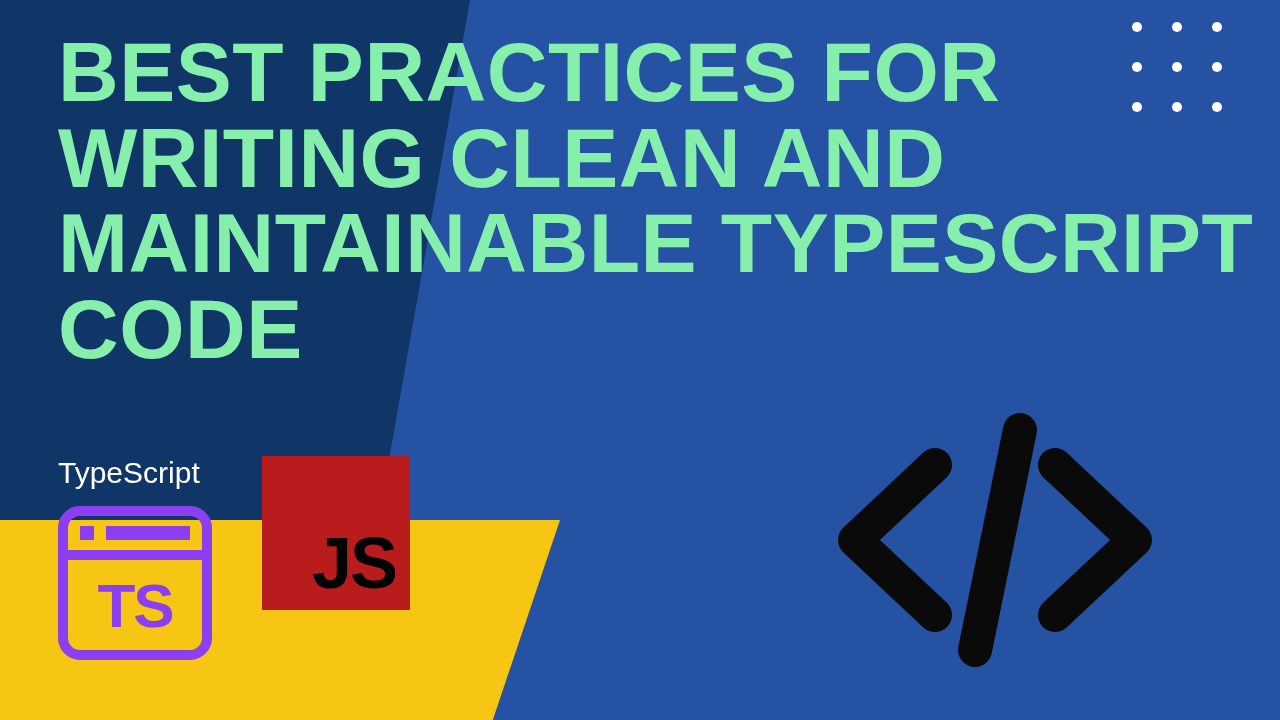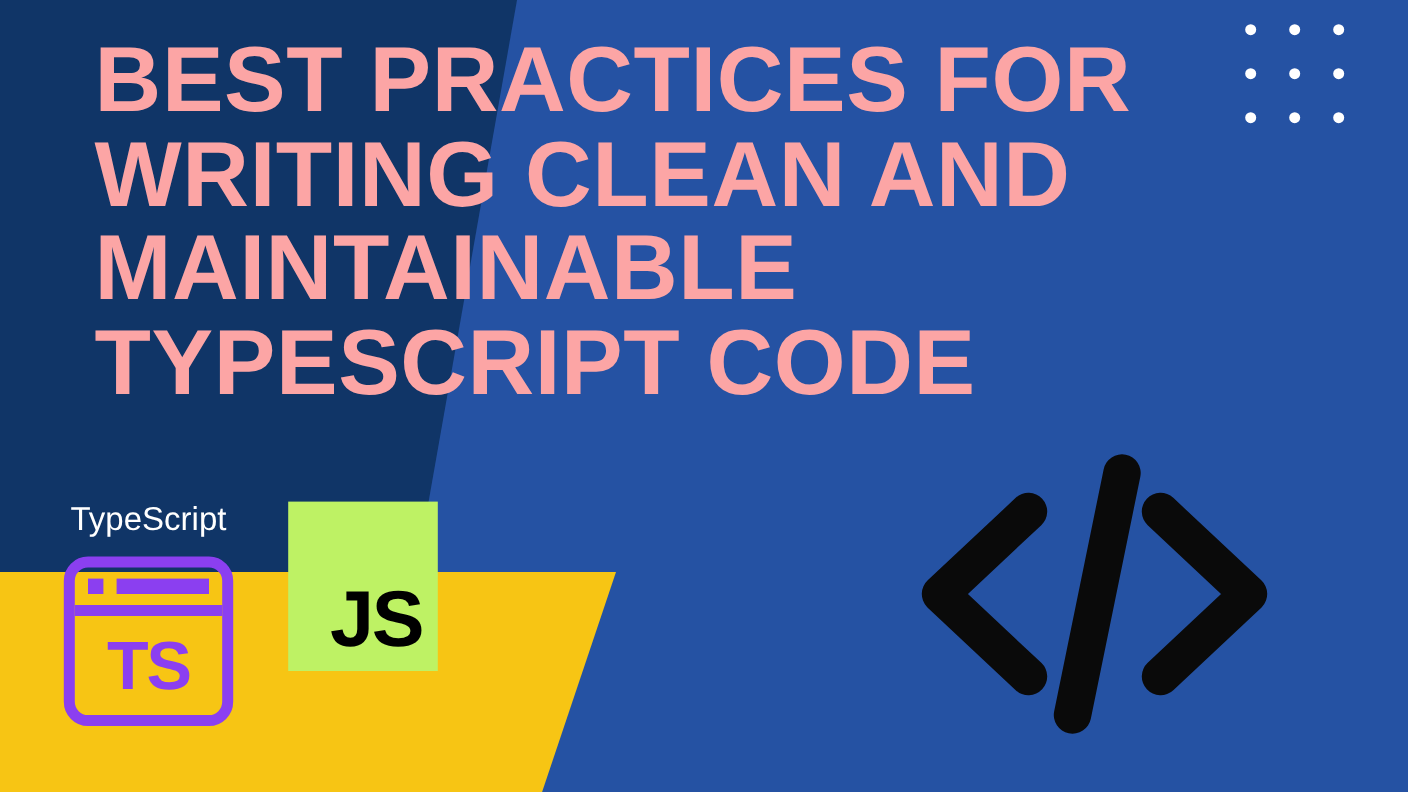--- a/index.html
+++ b/index.html
@@ -23,28 +23,27 @@
     left: 0; bottom: 0;
     width: 560px;
     height: 200px;
     background: #f7c514;
     clip-path: polygon(0 0, 100% 0, 88% 100%, 0 100%);
   }
   .title {
     position: absolute;
     left: 58px;
     top: 30px;
-    color: #fca5a5;
+    color: #86efac;
     font-weight: 900;
     font-size: 84px;
     line-height: 1.02;
     letter-spacing: 0.5px;
     text-transform: uppercase;
     font-family: Arial Black, Arial, sans-serif;
-    margin-left: 28px;
   }
   .dots {
     position: absolute;
     right: 56px;
     top: 22px;
     display: grid;
     grid-template-columns: repeat(3, 12px);
     grid-template-rows: repeat(3, 12px);
     gap: 28px;
   }
@@ -57,21 +56,21 @@
   .langs {
     position: absolute;
     left: 58px;
     top: 456px;
     display: flex;
     gap: 50px;
   }
   .lang-col {
     display: flex;
     flex-direction: column;
-    align-items: center;
+    align-items: flex-start;
   }
   .lang-label {
     color: #ffffff;
     font-size: 30px;
     font-weight: 400;
     margin-bottom: 16px;
     text-align: center;
   }
   .ts-badge {
     width: 154px;
@@ -105,23 +104,23 @@
     display: flex;
     align-items: center;
     justify-content: center;
     color: #8b3ff0;
     font-family: Arial Black, Arial, sans-serif;
     font-weight: 900;
     font-size: 62px;
     letter-spacing: -2px;
   }
   .js-badge {
-    width: 136px;
+    width: 148px;
     height: 154px;
-    background: #bef264;
+    background: #b91c1c;
     position: relative;
     text-decoration: underline;
   }
   .js-text {
     position: absolute;
     right: 14px;
     bottom: 6px;
     color: #000000;
     font-family: Arial Black, Arial, sans-serif;
     font-weight: 900;

